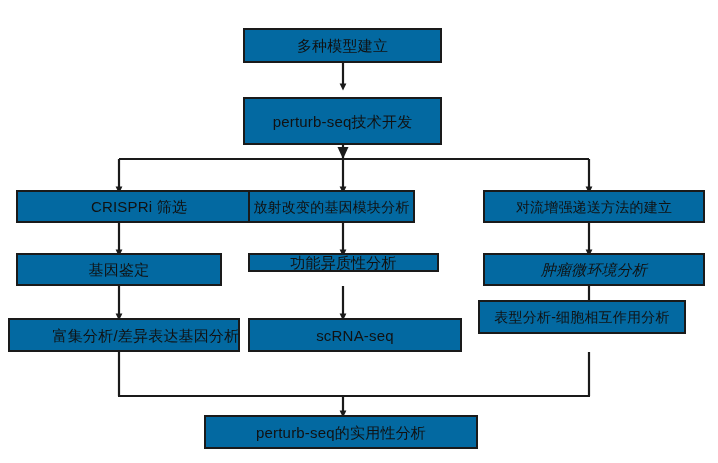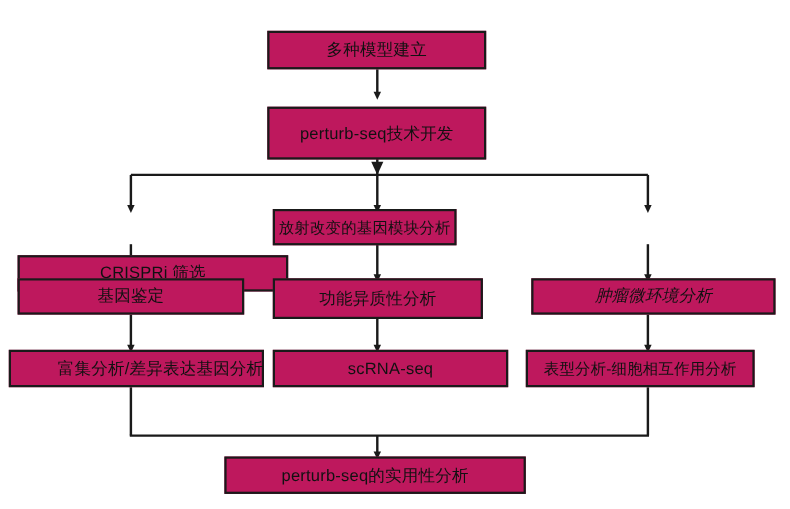--- a/index.html
+++ b/index.html
@@ -23,21 +23,21 @@
     position: absolute;
     top: 0;
     left: 0;
     width: 718px;
     height: 463px;
   }
   .node-box {
     position: absolute;
     box-sizing: border-box;
     border: 2px solid #1a1a1a;
-    background: #be185d;
+    background: #0369a1;
     display: flex;
     align-items: center;
     justify-content: center;
     text-align: center;
     color: #111111;
     line-height: 1;
     white-space: nowrap;
     letter-spacing: 0.2px;
   }
   .node-label {
@@ -116,50 +116,53 @@
   </svg>
 
   <div class="node-box" style="left:243px; top:28px; width:199px; height:35px;">
     <span class="node-label fs-15">多种模型建立</span>
   </div>
 
   <div class="node-box" style="left:243px; top:97px; width:199px; height:48px;">
     <span class="node-label fs-15">perturb-seq技术开发</span>
   </div>
 
-  <div class="node-box" style="left:16px; top:190px; width:246px; height:33px;margin-top:42px;">
+  <div class="node-box" style="left:16px; top:190px; width:246px; height:33px;">
     <span class="node-label fs-15">CRISPRi 筛选</span>
   </div>
 
   <div class="node-box" style="left:16px; top:253px; width:206px; height:33px;">
     <span class="node-label fs-15">基因鉴定</span>
   </div>
 
   <div class="node-box" style="left:8px; top:318px; width:232px; height:34px;padding-left:44px;">
     <span class="node-label fs-15">富集分析/差异表达基因分析</span>
   </div>
 
   <div class="node-box" style="left:248px; top:190px; width:167px; height:33px;">
     <span class="node-label fs-14">放射改变的基因模块分析</span>
   </div>
 
-  <div class="node-box" style="left:248px; top:253px; width:191px; height:37px;">
+  <div class="node-box" style="left:248px; top:253px; width:191px; height:19px;">
     <span class="node-label fs-15">功能异质性分析</span>
   </div>
 
   <div class="node-box" style="left:248px; top:318px; width:214px; height:34px;">
     <span class="node-label fs-15">scRNA-seq</span>
   </div>
 
+  <div class="node-box" style="left:483px; top:190px; width:222px; height:33px;">
+    <span class="node-label fs-14">对流增强递送方法的建立</span>
+  </div>
 
   <div class="node-box" style="left:483px; top:253px; width:222px; height:33px;font-style:italic;">
     <span class="node-label fs-15">肿瘤微环境分析</span>
   </div>
 
-  <div class="node-box" style="left:478px; top:318px; width:208px; height:34px;">
+  <div class="node-box" style="left:478px; top:300px; width:208px; height:34px;">
     <span class="node-label fs-14">表型分析-细胞相互作用分析</span>
   </div>
 
   <div class="node-box" style="left:204px; top:415px; width:274px; height:34px;">
     <span class="node-label fs-15">perturb-seq的实用性分析</span>
   </div>
 
 </div>
 
 </body></html>

